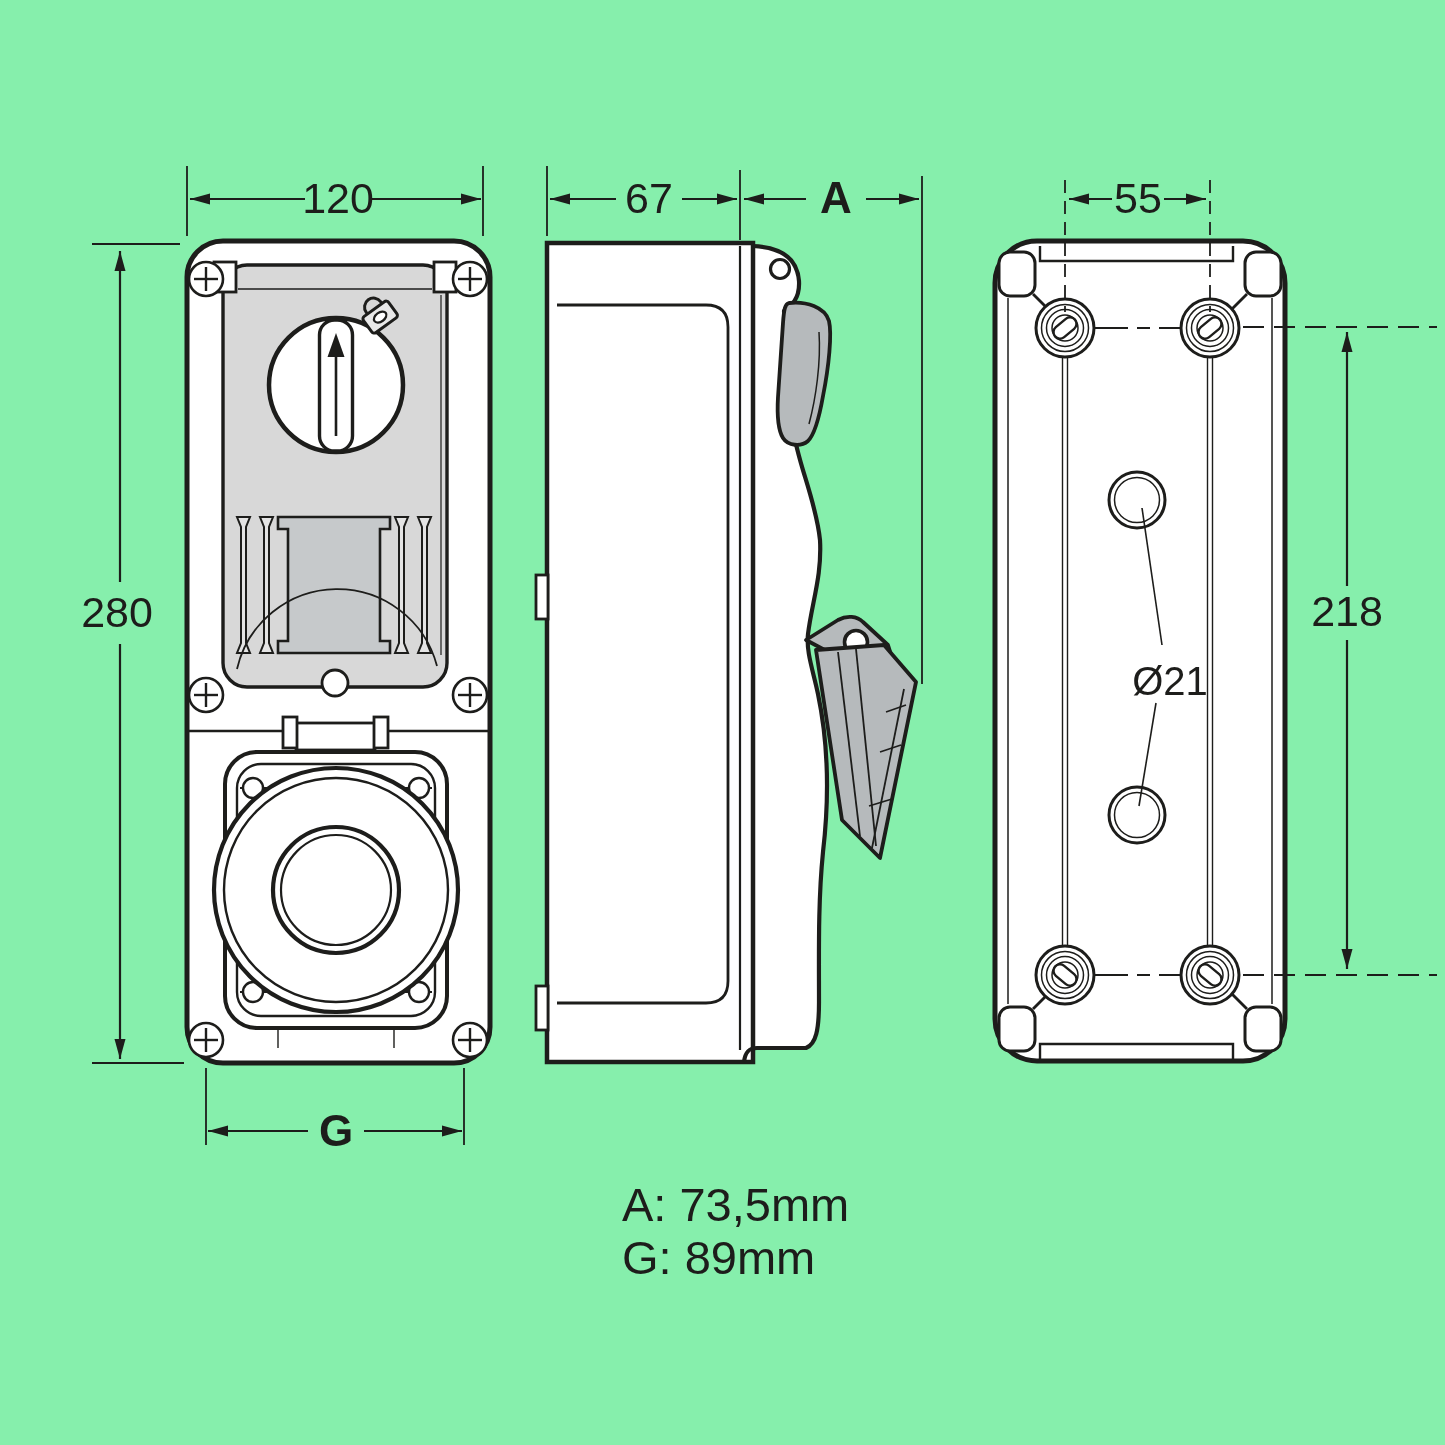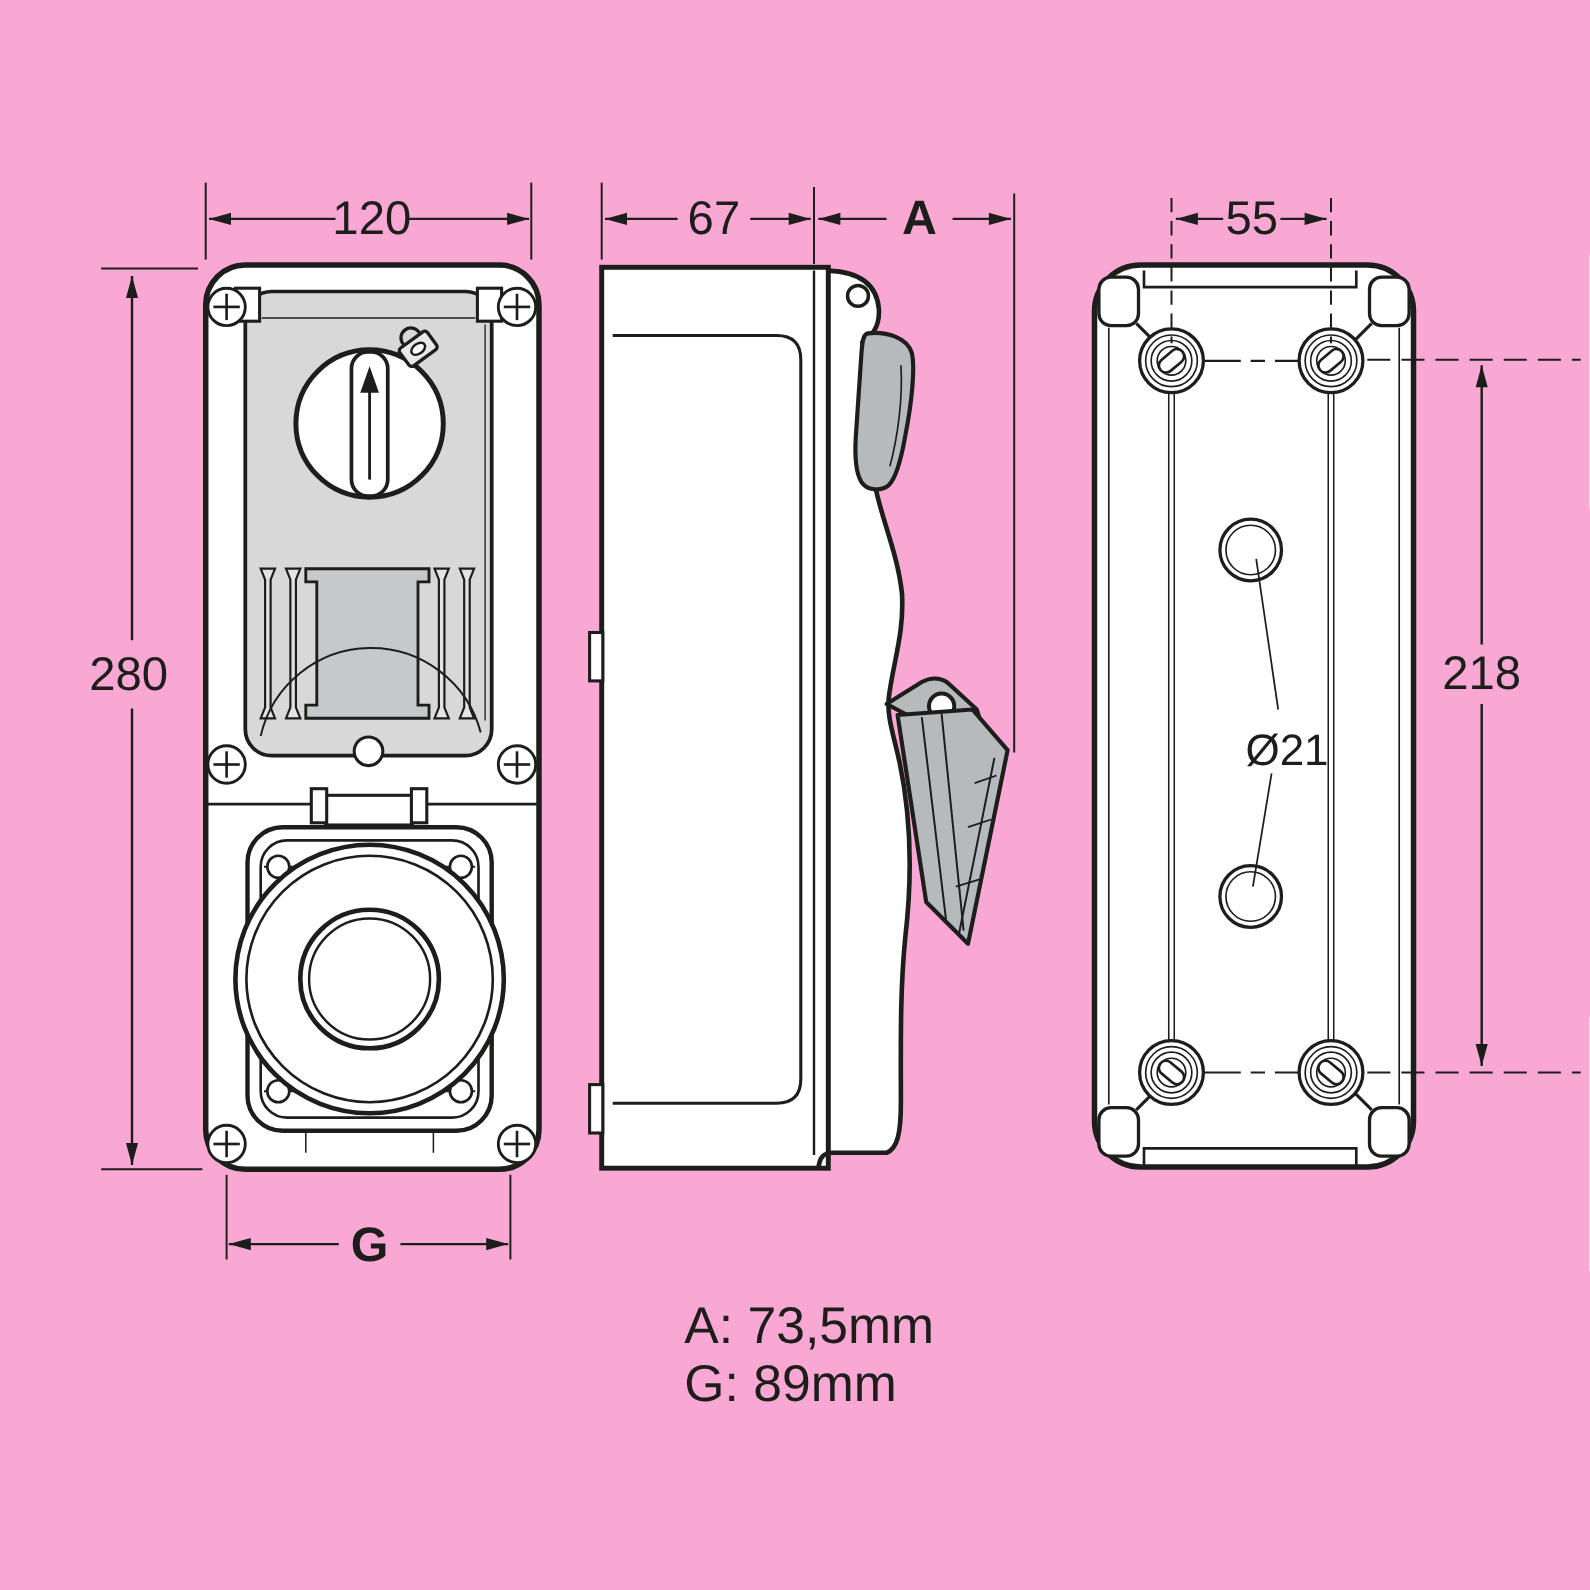--- a/index.html
+++ b/index.html
@@ -1,16 +1,16 @@
 <!DOCTYPE html>
 <html><head>
 <meta charset="utf-8">
 <style>
   html,body{margin:0;padding:0;background:#ffffff;}
-  .canvas{position:relative;width:1445px;height:1445px;background:#f9a8d4;overflow:hidden;}
+  .canvas{position:relative;width:1445px;height:1445px;background:#86efac;overflow:hidden;}
   svg{display:block;}
   text{font-family:"Liberation Sans","DejaVu Sans",sans-serif;fill:#1d1d1b;}
   .dim{font-size:43px;text-anchor:middle;}
   .dim-bold{font-size:44px;font-weight:bold;text-anchor:middle;}
   .cable{font-size:40px;text-anchor:middle;}
   .legend{font-size:47px;text-anchor:start;}
 </style>
 </head>
 <body>
 

